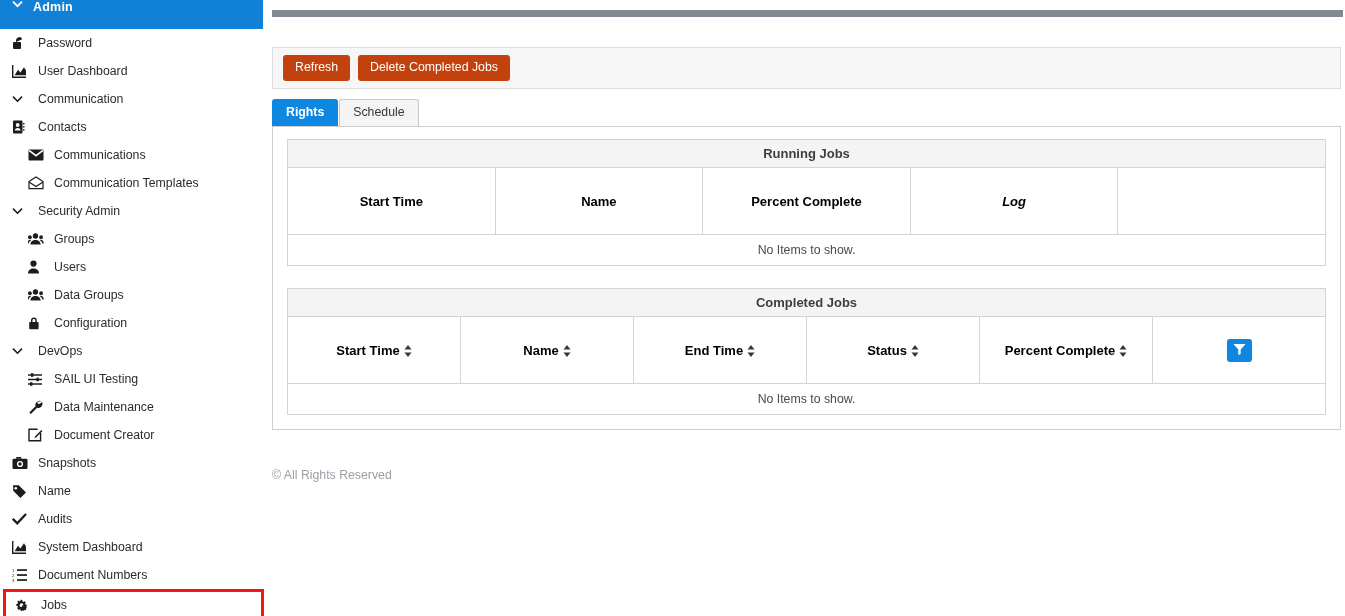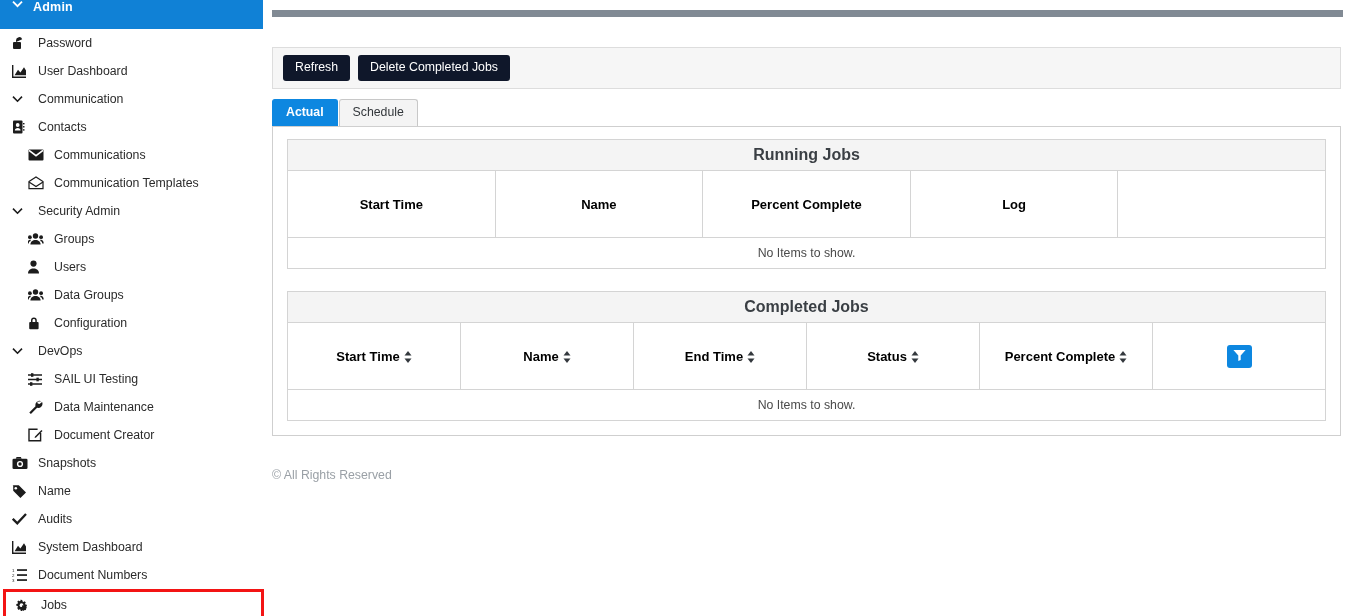--- a/index.html
+++ b/index.html
@@ -71,21 +71,21 @@
     position: absolute; left: 8px; top: 47px; width: 1069px;
   }
   .toolbar-panel {
     border: 1px solid #dddddd;
     background: #f6f6f6;
     padding: 9px 10px;
     height: 42px;
     display: flex; align-items: center;
   }
   .btn-blue {
-    background: #0f172a;
+    background: #c2410c;
     color: #ffffff;
     border: none;
     border-radius: 3px;
     font-size: 12.3px;
     font-family: "Liberation Sans", sans-serif;
     padding: 6px 12px;
     margin-right: 8px;
     cursor: pointer;
     line-height: 1.1;
   }
@@ -122,21 +122,21 @@
     width: 100%;
     border-collapse: collapse;
     table-layout: fixed;
   }
   .tbl-wrap { margin-bottom: 22px; }
   .tbl-wrap:last-child { margin-bottom: 0; margin-top: 16px; }
   table.jobs caption,
   .caption-row th {
     background: #f4f4f4;
     border: 1px solid #d4d4d4;
-    font-size: 16px;
+    font-size: 13px;
     font-weight: bold;
     color: #3a3f44;
     text-align: center;
     padding: 6px 4px;
   }
   table.jobs th.col {
     border: 1px solid #d4d4d4;
     background: #ffffff;
     font-size: 13px;
     font-weight: bold;
@@ -400,37 +400,37 @@
     <div class="topbar"></div>
 
     <div class="content">
 
       <div class="toolbar-panel">
         <button class="btn-blue">Refresh</button>
         <button class="btn-blue">Delete Completed Jobs</button>
       </div>
 
       <div class="tabs" id="tabs-row">
-          <div class="tab active">Actual</div>
+          <div class="tab active">Rights</div>
           <div class="tab">Schedule</div>
         </div>
 
       <div class="tab-panel">
 
         <div class="tbl-wrap">
           <table class="jobs">
             <thead>
               <tr class="caption-row">
                 <th colspan="5">Running Jobs</th>
               </tr>
               <tr id="running-cols">
                   <th class="col" style="width: auto;"><span>Start Time</span></th>
                   <th class="col" style="width: 22%;"><span>Name</span></th>
                   <th class="col" style="width: auto;"><span>Percent Complete</span></th>
-                  <th class="col" style="width: auto;"><span>Log</span></th>
+                  <th class="col" style="width: auto; font-style: italic;"><span>Log</span></th>
                   <th class="col tiny" style="width: 62px;"></th>
                 </tr>
             </thead>
             <tbody>
               <tr>
                 <td class="empty" colspan="5">No Items to show.</td>
               </tr>
             </tbody>
           </table>
         </div>

